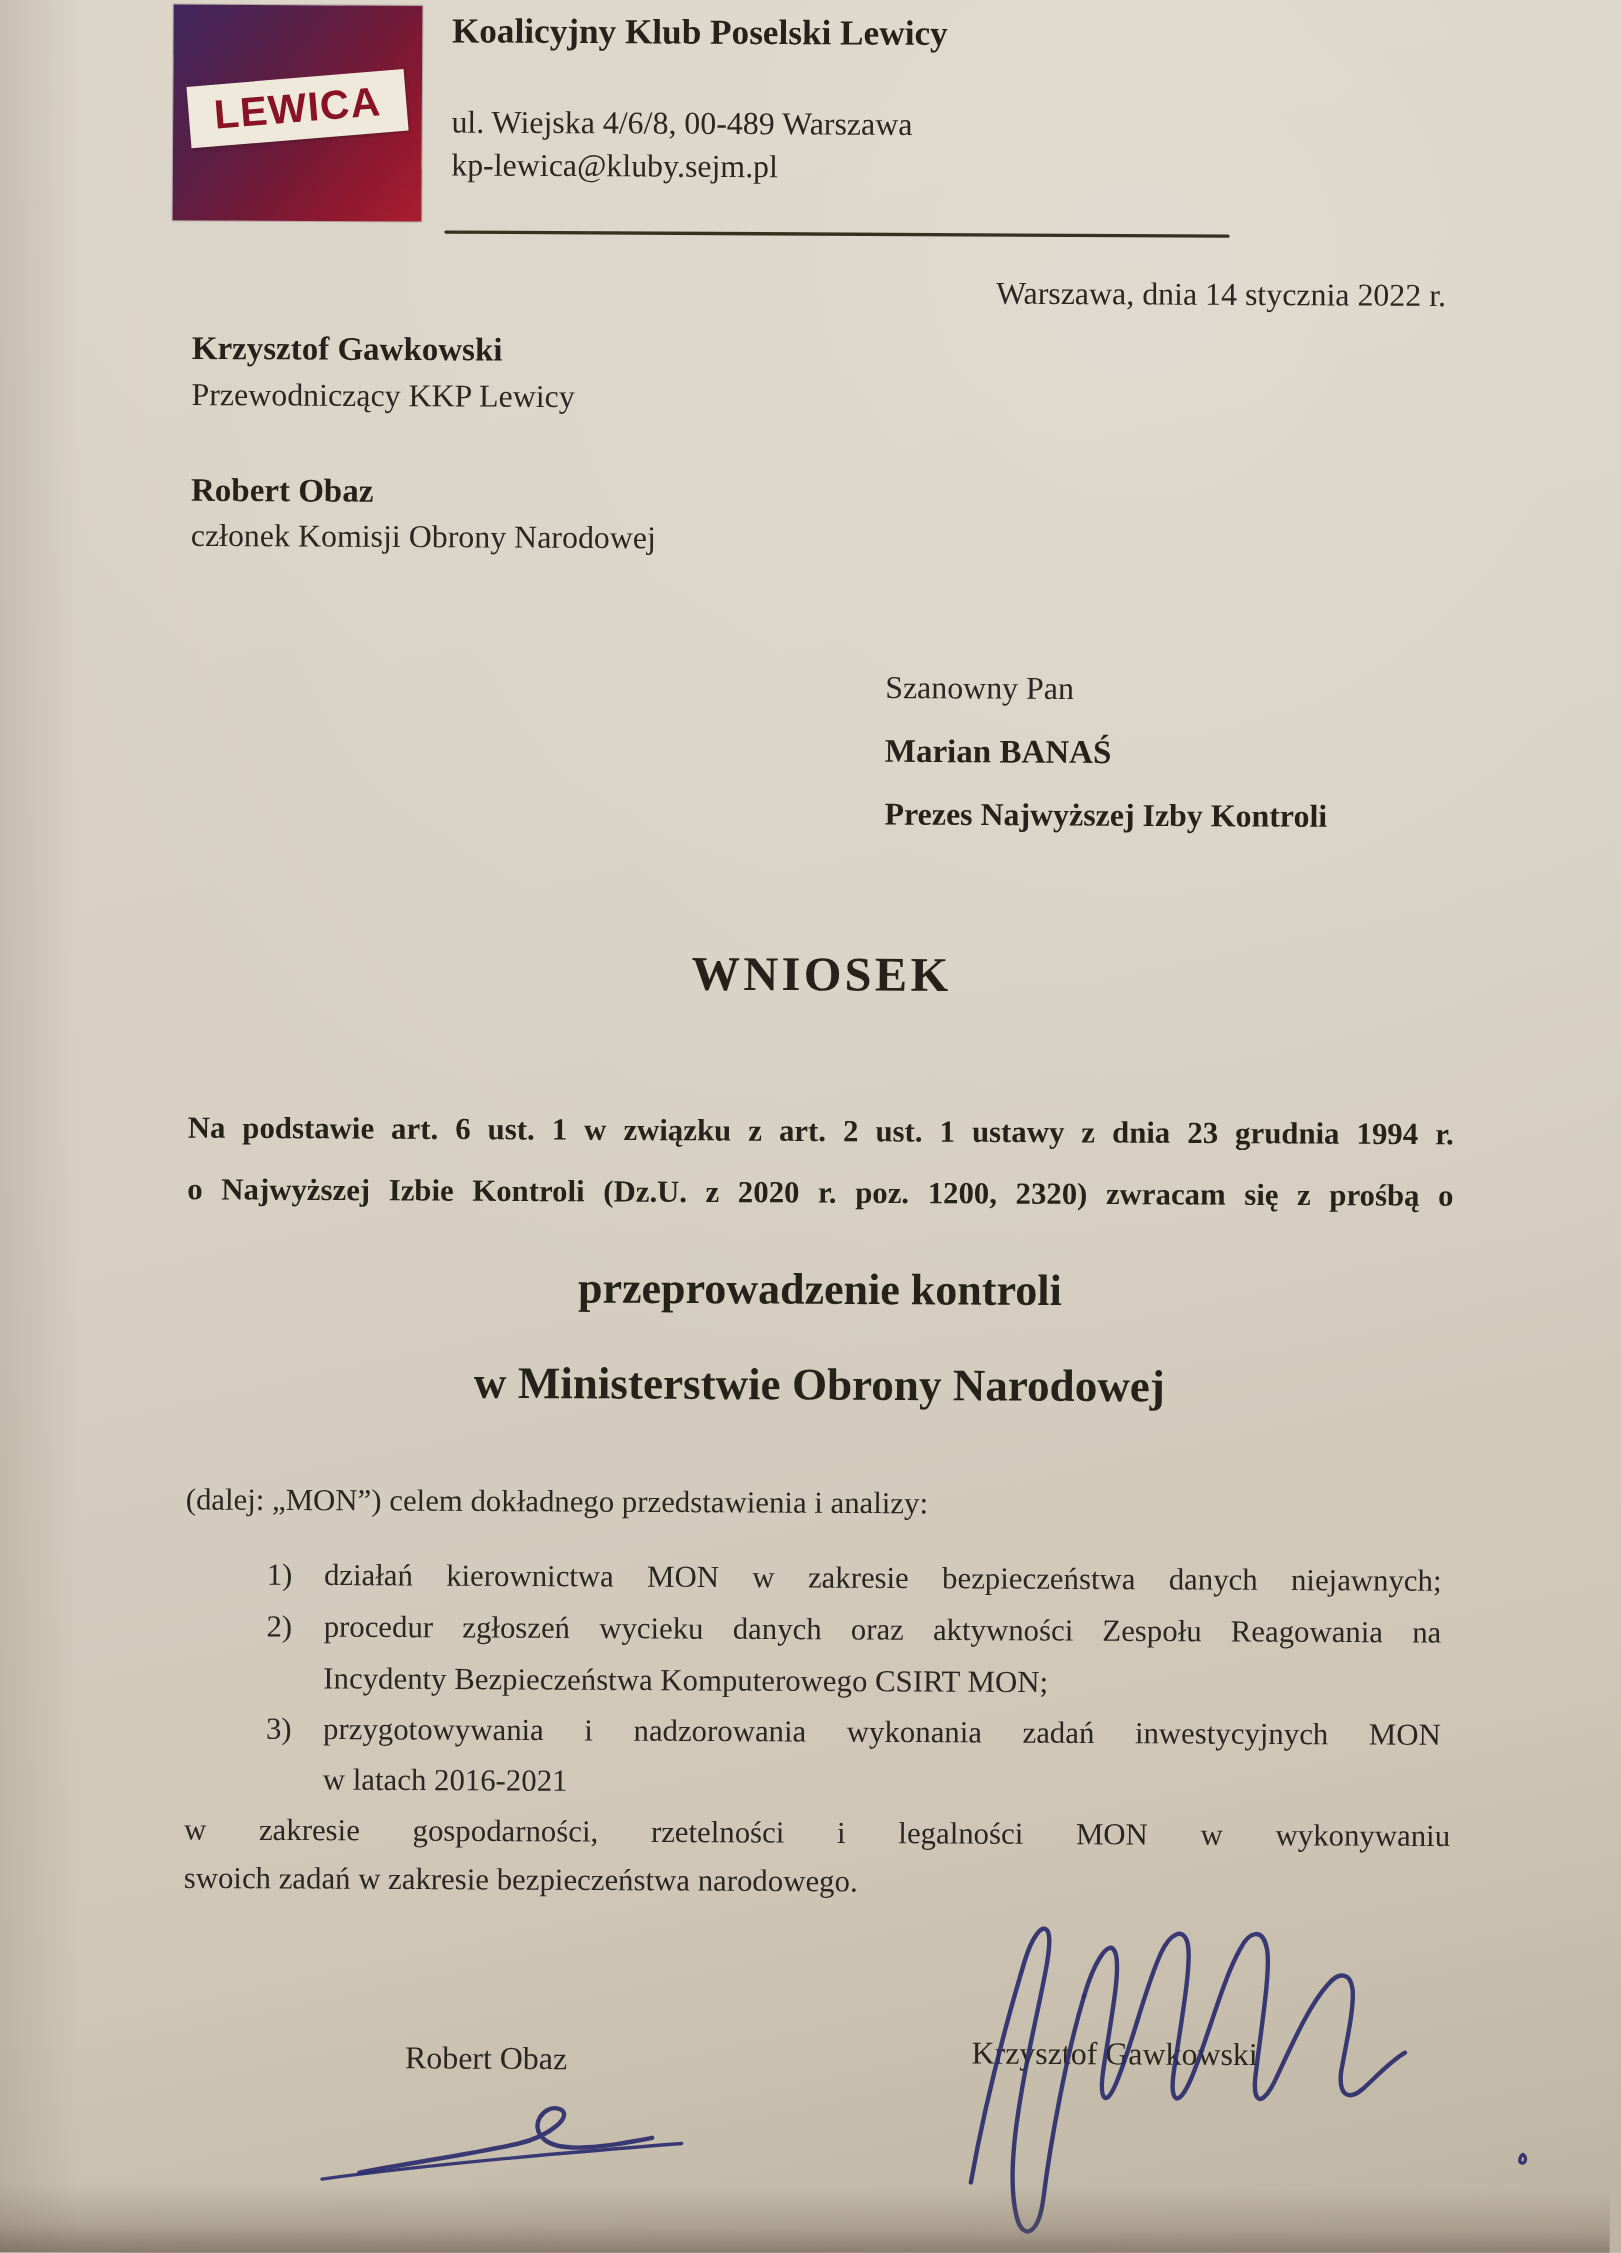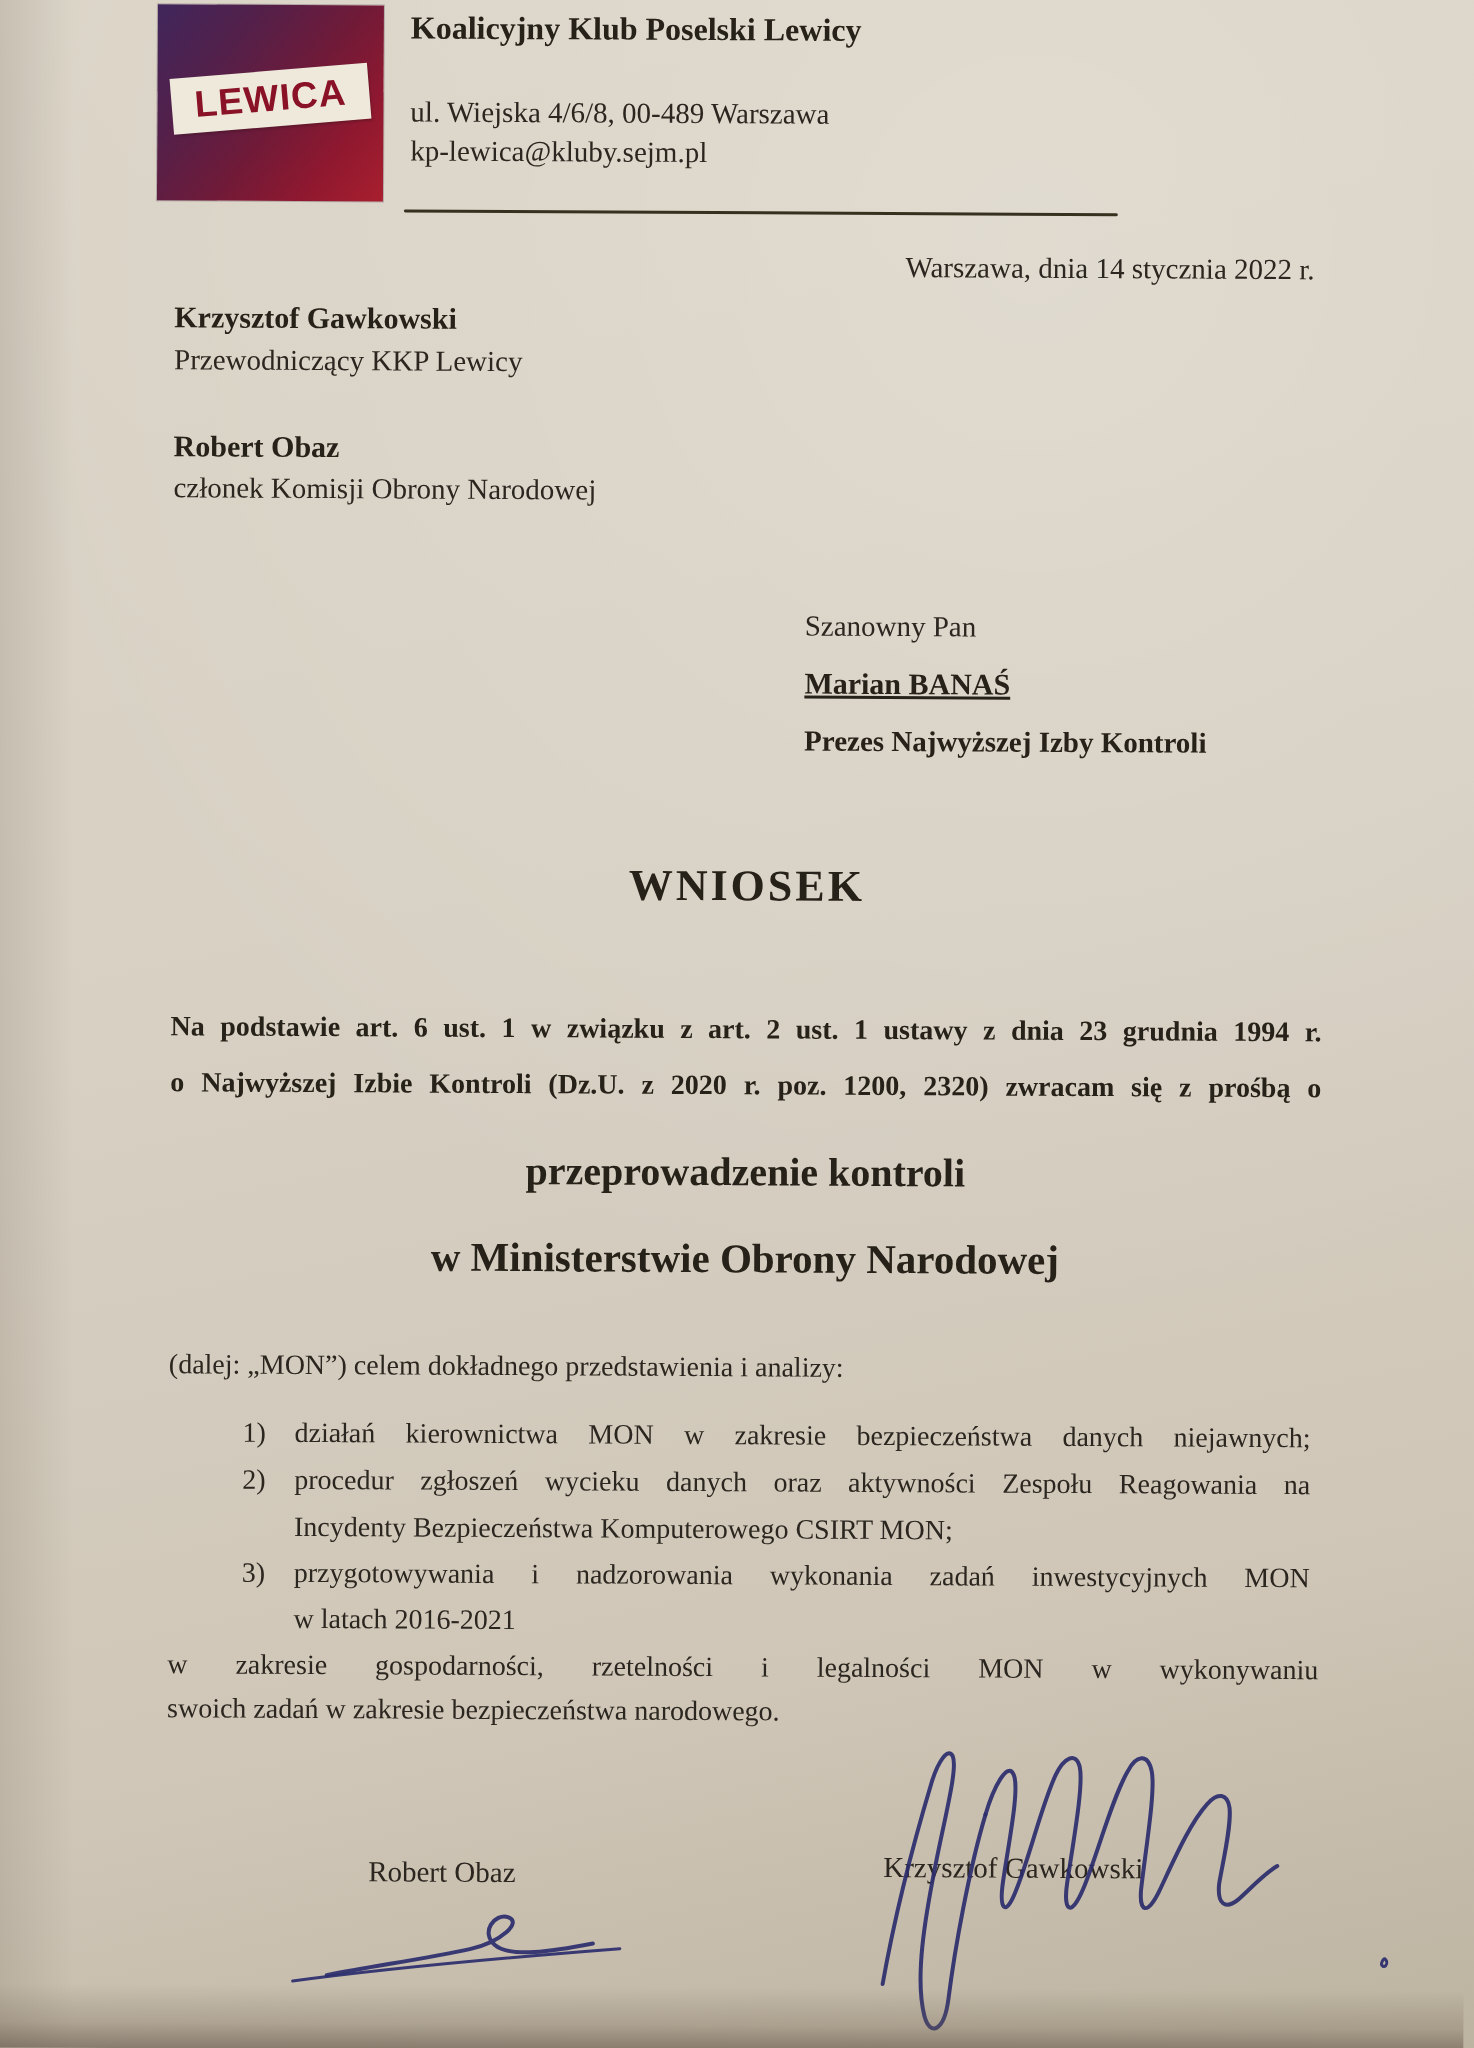--- a/index.html
+++ b/index.html
@@ -40,21 +40,21 @@
   .addr{left:411px;top:94px;font-size:29px;}
   .email{left:411px;top:133px;font-size:29px;}
   .rule{position:absolute;left:405px;top:208px;width:714px;height:3px;background:#36311f;border-radius:2px;}
   
   .dateline{left:176px;top:247px;width:1140px;text-align:right;font-size:29px;}
   .s1n{left:176px;top:300px;font-size:30px;}
   .s1r{left:176px;top:343px;font-size:29px;}
   .s2n{left:176px;top:429px;font-size:30px;}
   .s2r{left:176px;top:471px;font-size:29px;}
   .rc1{left:808px;top:606px;font-size:29px;}
-  .rc2{left:808px;top:663px;font-size:30px;text-decoration:underline;}
+  .rc2{left:808px;top:663px;font-size:30px;}
   .rc3{left:808px;top:721px;font-size:29px;}
   
   .title{left:176px;top:858px;width:1151px;text-align:center;font-size:44px;letter-spacing:3px;}
   .lg1{left:176px;top:1010px;width:1151px;}
   .lg2{left:176px;top:1066px;width:1151px;}
   .h1{left:176px;top:1146px;width:1151px;text-align:center;font-size:40px;}
   .h2{left:176px;top:1232px;width:1151px;text-align:center;font-size:41px;}
   .intro{left:176px;top:1348px;}
   .mk{left:250px;}
   .li{left:302px;width:1016px;}

